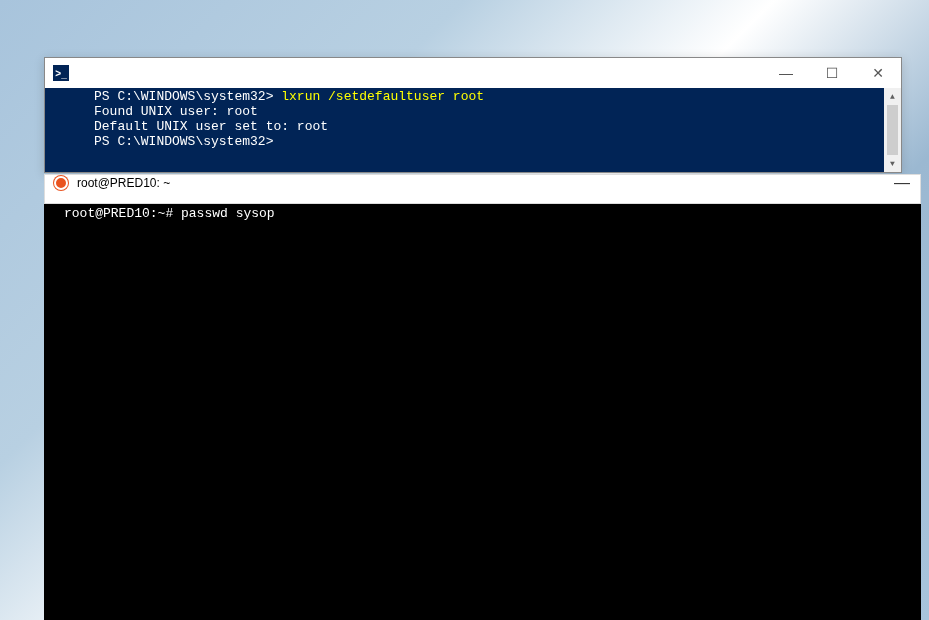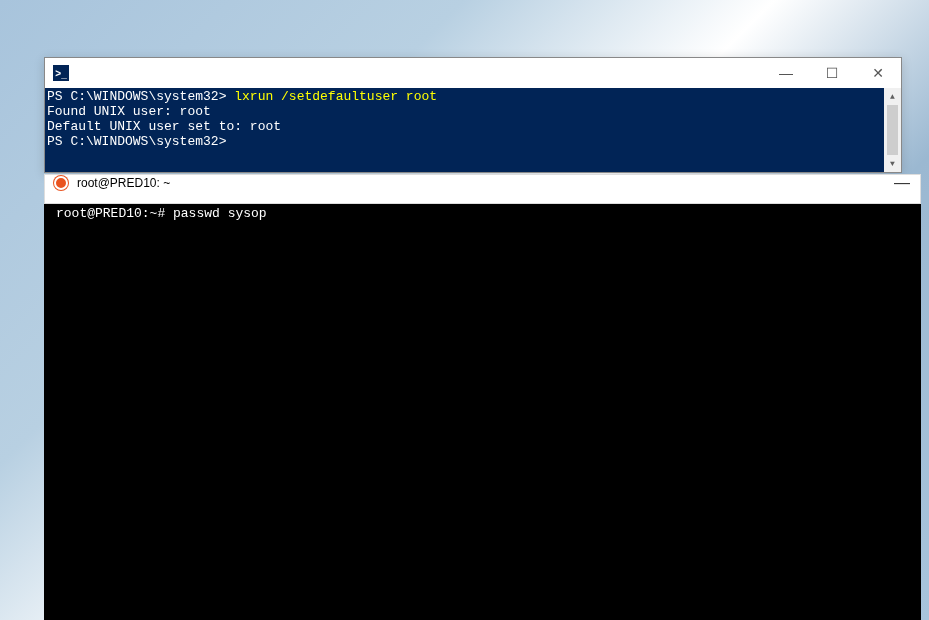--- a/index.html
+++ b/index.html
@@ -64,20 +64,21 @@
     }
     .ps-body {
       background: #012456;
       height: 84px;
       display: flex;
       font-family: Consolas, "Courier New", monospace;
       font-size: 13px;
       line-height: 15px;
       color: #ffffff;
       white-space: pre;
+      padding-left: 47px;
     }
     .ps-content {
       flex: 1;
       padding: 1px 2px;
     }
     .ps-cmd { color: #ffff00; }
     .ps-scrollbar {
       width: 17px;
       background: #f0f0f0;
       display: flex;
@@ -151,21 +152,21 @@
       cursor: pointer;
       line-height: 1;
     }
     .bash-body {
       background: #000000;
       height: 416px;
       font-family: Consolas, "Courier New", monospace;
       font-size: 13px;
       line-height: 16px;
       color: #ffffff;
-      padding: 2px 12px;
+      padding: 2px 20px;
       white-space: pre;
     }
   </style>
 </head>
 <body>
 
 <div class="ps-window">
   <div class="ps-titlebar">
     <div class="ps-title-left">
       <div class="ps-icon">&gt;_</div>

